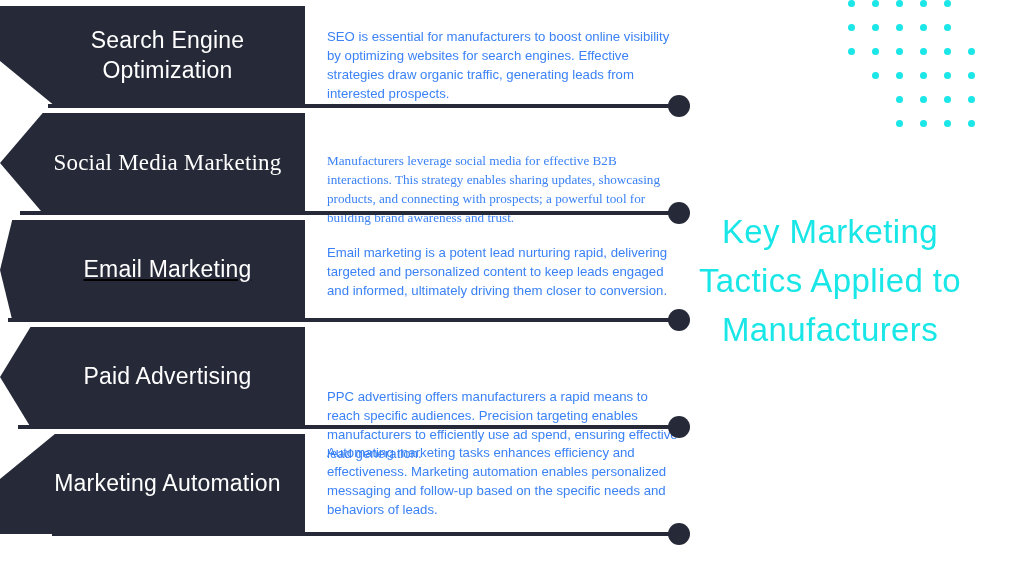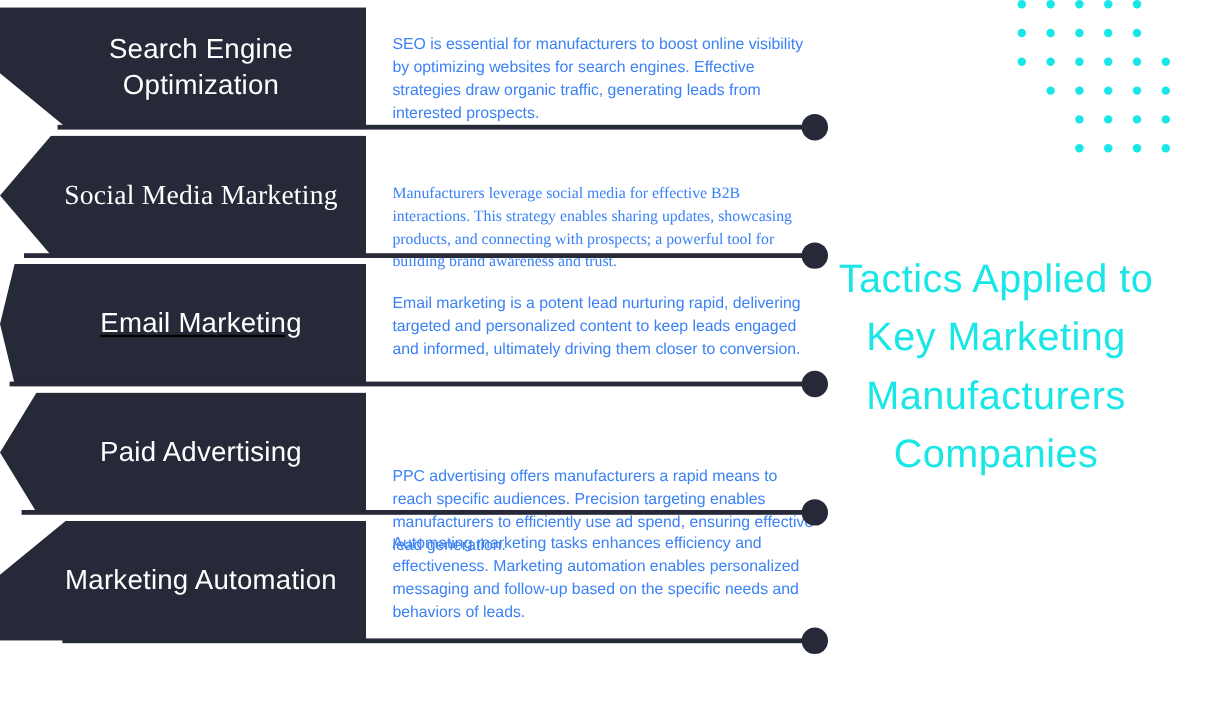--- a/index.html
+++ b/index.html
@@ -224,19 +224,18 @@
         <span class="tab-label">Marketing Automation</span>
       </div>
       <div class="desc">Automating marketing tasks enhances efficiency and effectiveness. Marketing automation enables personalized messaging and follow-up based on the specific needs and behaviors of leads.</div>
       <div class="connector"></div>
       <div class="dot"></div>
     </div>
 
   </div>
 
   <div class="title-block">
+    <span class="tline">Key Marketing</span>
     <span class="tline">Tactics Applied to</span>
-    <span class="tline">Key Marketing</span>
     <span class="tline">Manufacturers</span>
-    <span class="tline">Companies</span>
   </div>
 
 </div>
 
 </body></html>

